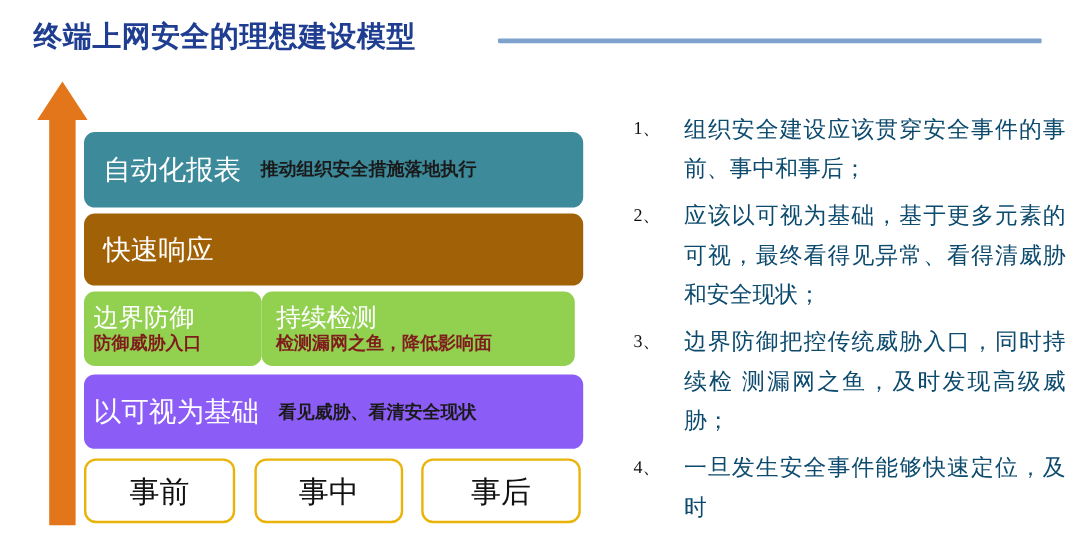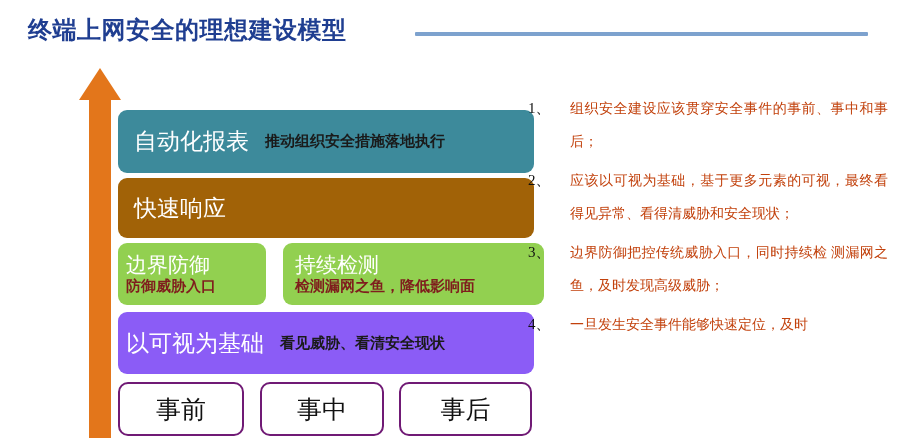--- a/index.html
+++ b/index.html
@@ -37,21 +37,20 @@
     border-radius: 1px;
   }
 
   
   .diagram {
     position: absolute;
     left: 0;
     top: 0;
     width: 510px;
     height: 448px;
-    margin-left: 48px;
   }
 
   .up-arrow {
     position: absolute;
     left: 30px;
     top: 66px;
     width: 44px;
     height: 372px;
   }
 
@@ -114,21 +113,21 @@
     height: 62px;
     background: #92D050;
     border-radius: 9px;
     box-sizing: border-box;
     padding-left: 8px;
     display: flex;
     flex-direction: column;
     justify-content: center;
   }
   .green-box.left  { left: 0;     width: 148px; }
-  .green-box.right { left: 165px; width: 261px; padding-left: 12px; }
+  .green-box.right { left: 148px; width: 261px; padding-left: 12px; }
   .green-box .main-label {
     font-size: 21px;
     color: #ffffff;
     line-height: 1.05;
     white-space: nowrap;
     font-family: "DejaVu Sans", "Liberation Sans", sans-serif;
   }
   .green-box .sub-label {
     font-size: 15px;
     color: #7f1d1d;
@@ -138,21 +137,21 @@
     margin-top: 2px;
     font-family: "DejaVu Sans", "Liberation Sans", sans-serif;
   }
 
   
   .phase-box {
     position: absolute;
     top: 382px;
     height: 54px;
     background: #ffffff;
-    border: 2px solid #701a75;
+    border: 2px solid #eab308;
     border-radius: 10px;
     display: flex;
     align-items: center;
     justify-content: center;
     font-size: 25px;
     color: #111111;
     box-sizing: border-box;
     font-family: Liberation Sans, sans-serif;
   }
   .phase-1 { left: 70px;  width: 126px; }
@@ -174,22 +173,22 @@
   .note-num {
     width: 42px;
     flex: 0 0 42px;
     font-size: 15px;
     color: #101010;
     line-height: 33px;
     font-family: "Liberation Serif", "DejaVu Serif", serif;
   }
   .note-text {
     flex: 1;
-    font-size: 14px;
-    color: #c2410c;
+    font-size: 19px;
+    color: #0c4a6e;
     line-height: 33px;
     text-align: justify;
     font-family: "Liberation Serif", "DejaVu Serif", serif;
   }
 </style>
 </head>
 <body>
 
 <div class="page-title">终端上网安全的理想建设模型</div>
 <div class="title-rule"></div>

